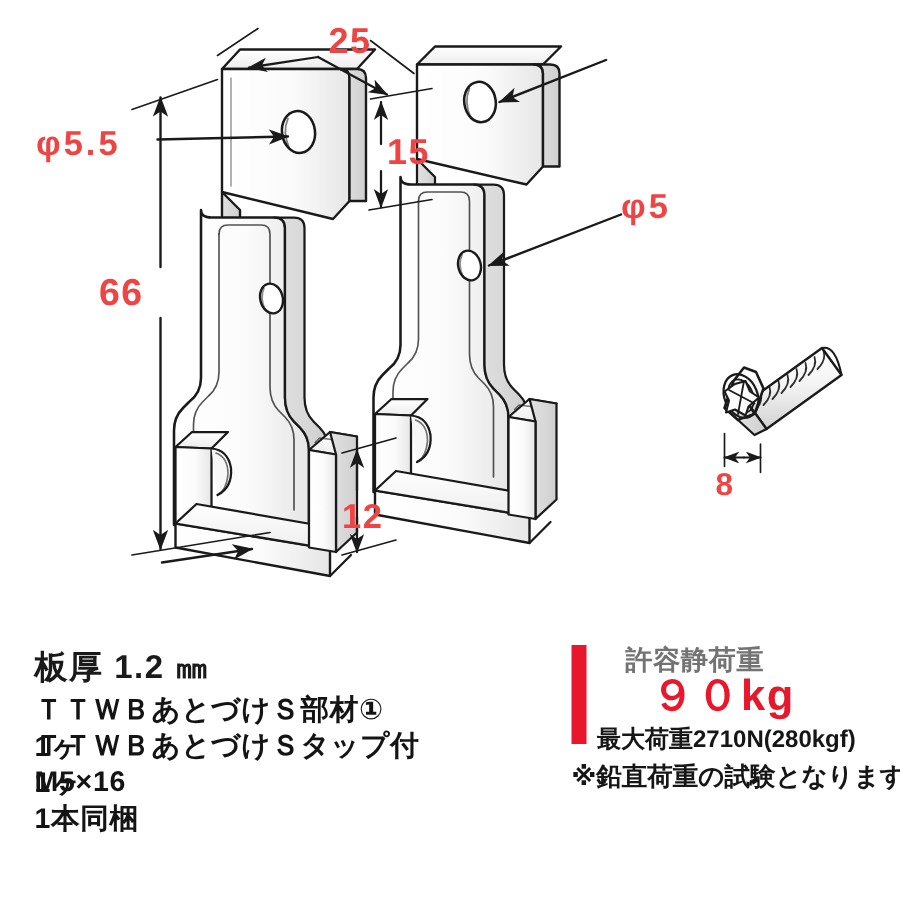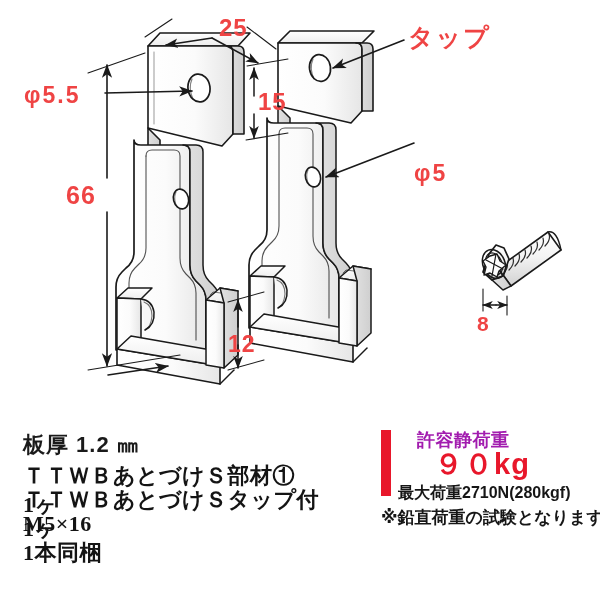--- a/index.html
+++ b/index.html
@@ -19,41 +19,41 @@
     color:#ef4444;
     white-space:nowrap;
     line-height:1;
   }
   .d25{left:219px;top:16px;font-size:24px;letter-spacing:1px;}
   .d15{left:258px;top:90px;font-size:24px;letter-spacing:1px;}
   .d66{left:66px;top:183px;font-size:25px;letter-spacing:1px;}
   .d12{left:228px;top:333px;font-size:23px;letter-spacing:1px;}
   .d8 {left:477px;top:313px;font-size:21px;letter-spacing:1px;}
   .dphi55{left:24px;top:84px;font-size:23px;letter-spacing:2px;}
-  .dphi5{left:414px;top:126px;font-size:23px;letter-spacing:2px;margin-top:36px;}
+  .dphi5{left:414px;top:126px;font-size:23px;letter-spacing:2px;}
   .dtap{left:408px;top:25px;font-size:25px;letter-spacing:2px;}
   .dbuzai{left:25px;top:366px;font-size:25px;letter-spacing:1px;}
 
   
   .specblock{position:absolute;left:23px;top:430px;width:350px;}
   .specline{
     display:flex;align-items:baseline;
-    font-size:22px;font-weight:700;color:#141414;
-    letter-spacing:0.5px;line-height:1.30;font-family:Liberation Serif, serif;
+    font-size:19px;font-weight:700;color:#141414;
+    letter-spacing:0.5px;line-height:1.30;
   }
   .specline .nm{display:inline-block;}
   .spec-title{font-size:22px;font-weight:700;letter-spacing:1px;margin-bottom:2px;}
   .specrow{position:relative;height:24px;}
 
   
   .loadbox{position:absolute;left:381px;top:428px;width:215px;}
   .loadbar{position:absolute;left:0px;top:2px;width:10px;height:66px;background:#e8172b;}
   .load-head{
     position:absolute;left:17px;top:0px;
-    font-size:18px;font-weight:700;color:#a21caf;letter-spacing:0.5px;padding-left:19px;
+    font-size:18px;font-weight:700;color:#737373;letter-spacing:0.5px;padding-left:19px;
   }
   .load-kg{
     position:absolute;left:17px;top:22px;
     font-size:29px;font-weight:700;color:#e8172b;letter-spacing:1px;line-height:1;margin-left:36px;
   }
   .load-max{
     position:absolute;left:17px;top:55px;
     font-size:16px;font-weight:700;color:#161616;letter-spacing:0px;white-space:nowrap;
   }
   .load-note{
@@ -301,21 +301,20 @@
     </g>
   </svg>
 
   <div class="dimtext d25">25</div>
   <div class="dimtext d15">15</div>
   <div class="dimtext d66">66</div>
   <div class="dimtext d12">12</div>
   <div class="dimtext d8">8</div>
 
   <div class="dimtext dphi55">φ5.5</div>
-  <div class="dimtext dtap">タップ</div>
   <div class="dimtext dphi5">φ5</div>
 
   <div class="specblock">
     <div class="spec-title">板厚 1.2 ㎜</div>
     <div class="specrow">
       <span class="specline">
           <span class="nm">ＴＴＷＢあとづけＳ部材①</span>
         </span>
       <span class="specline qt">1ヶ</span>
     </div>

